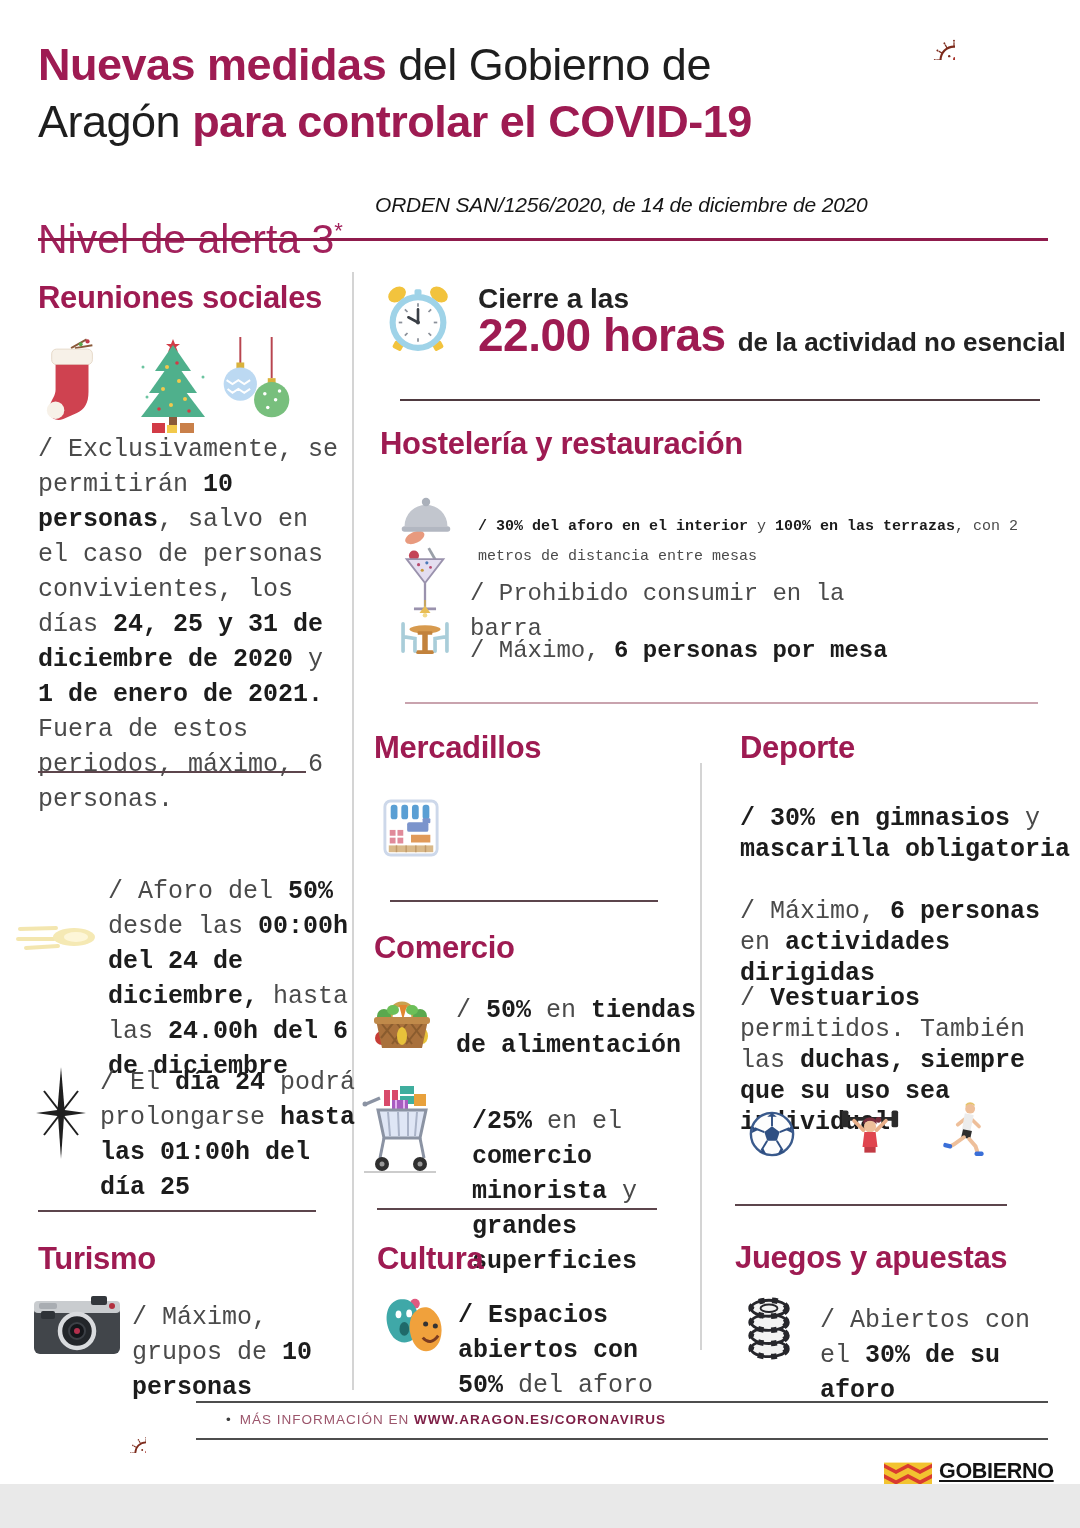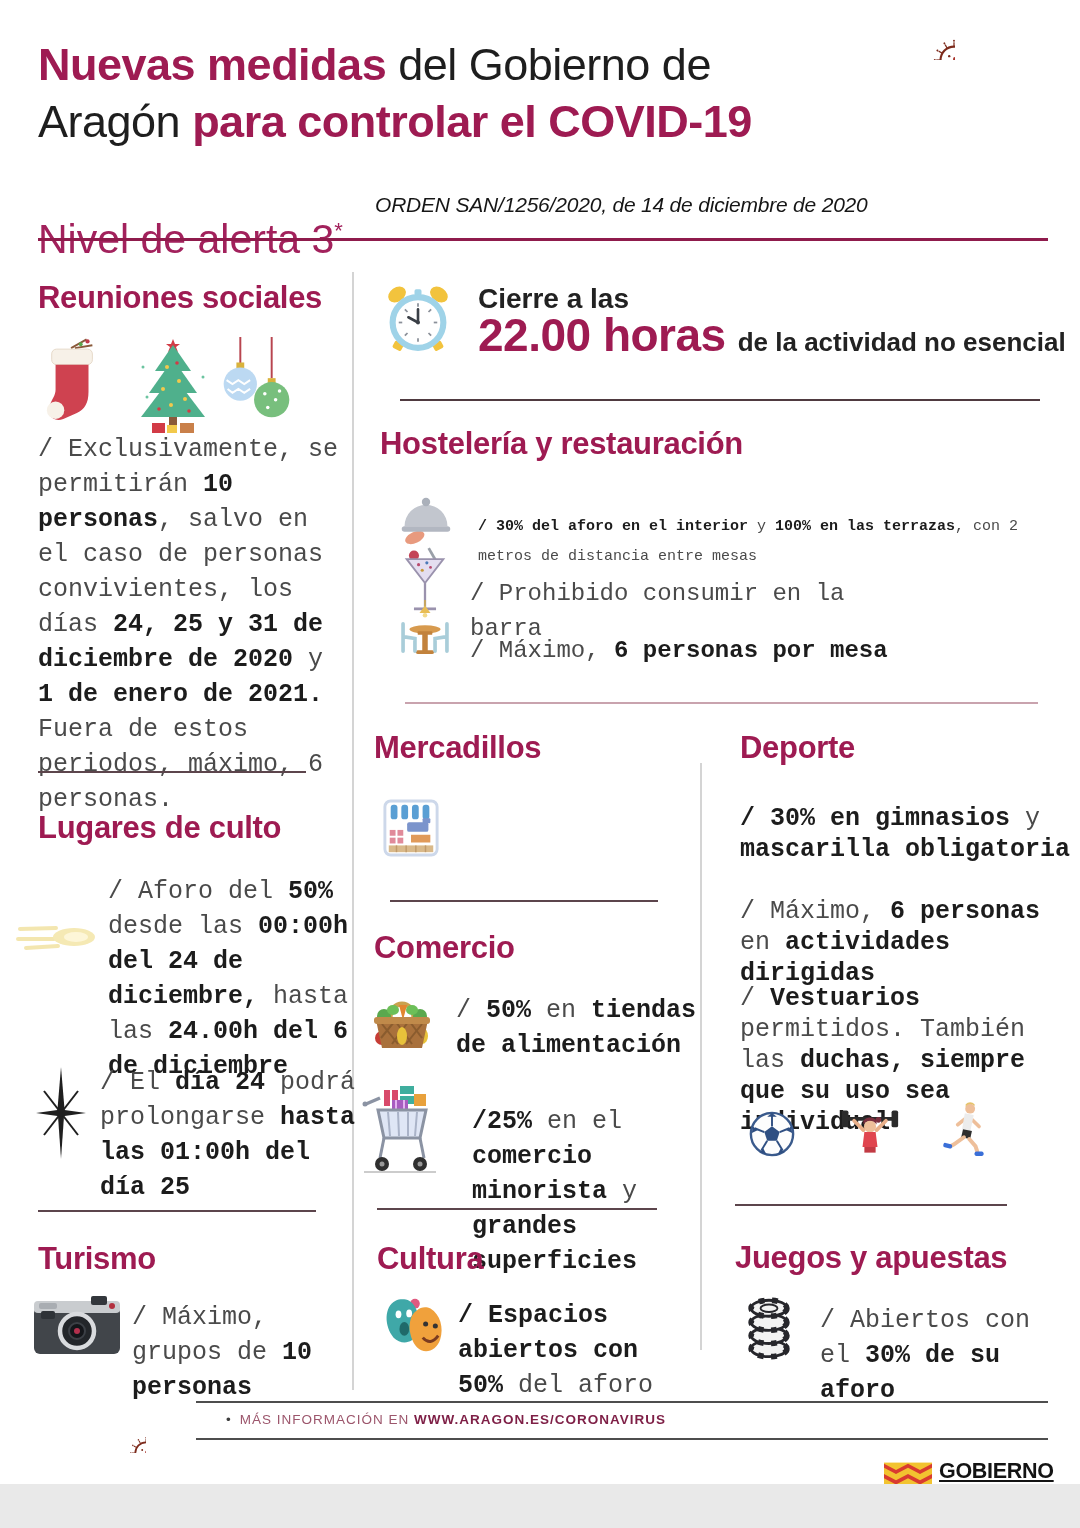--- a/index.html
+++ b/index.html
@@ -247,21 +247,20 @@
         <circle cx="56" cy="64" r="1.8"></circle>
         <circle cx="48" cy="72" r="1.8"></circle>
         <circle cx="60" cy="55" r="1.8"></circle>
       </g>
   </svg>
 
   <p class="abs body" style="left:38px;top:432px;width:305px;margin:0;"><span>/ Exclusivamente, se permitirán </span><b>10 personas</b><span>, salvo en el caso de personas convivientes, los días </span><b>24, 25 y 31 de diciembre de 2020</b><span> y </span><b>1 de enero de 2021.</b><span> Fuera de estos periodos, máximo, 6 personas.</span></p>
 
   <div class="abs hr" style="left:38px;top:771px;width:268px;"></div>
 
-  <div class="abs h" style="left:38px;top:810px;">Lugares de culto</div>
 
   <svg class="abs" style="left:16px;top:915px;" width="84" height="44" viewBox="0 0 84 44">
     <g stroke="#f2e2a2" stroke-width="4" stroke-linecap="round" opacity="0.85">
       <line x1="4" y1="14" x2="40" y2="13"></line>
         <line x1="2" y1="24" x2="38" y2="24"></line>
         <line x1="10" y1="33" x2="42" y2="31"></line>
     </g>
     <ellipse cx="58" cy="22" rx="21" ry="9" fill="#f5e9b4"></ellipse>
     <ellipse cx="60" cy="22" rx="12" ry="5" fill="#fdf6d8"></ellipse>
   </svg>

